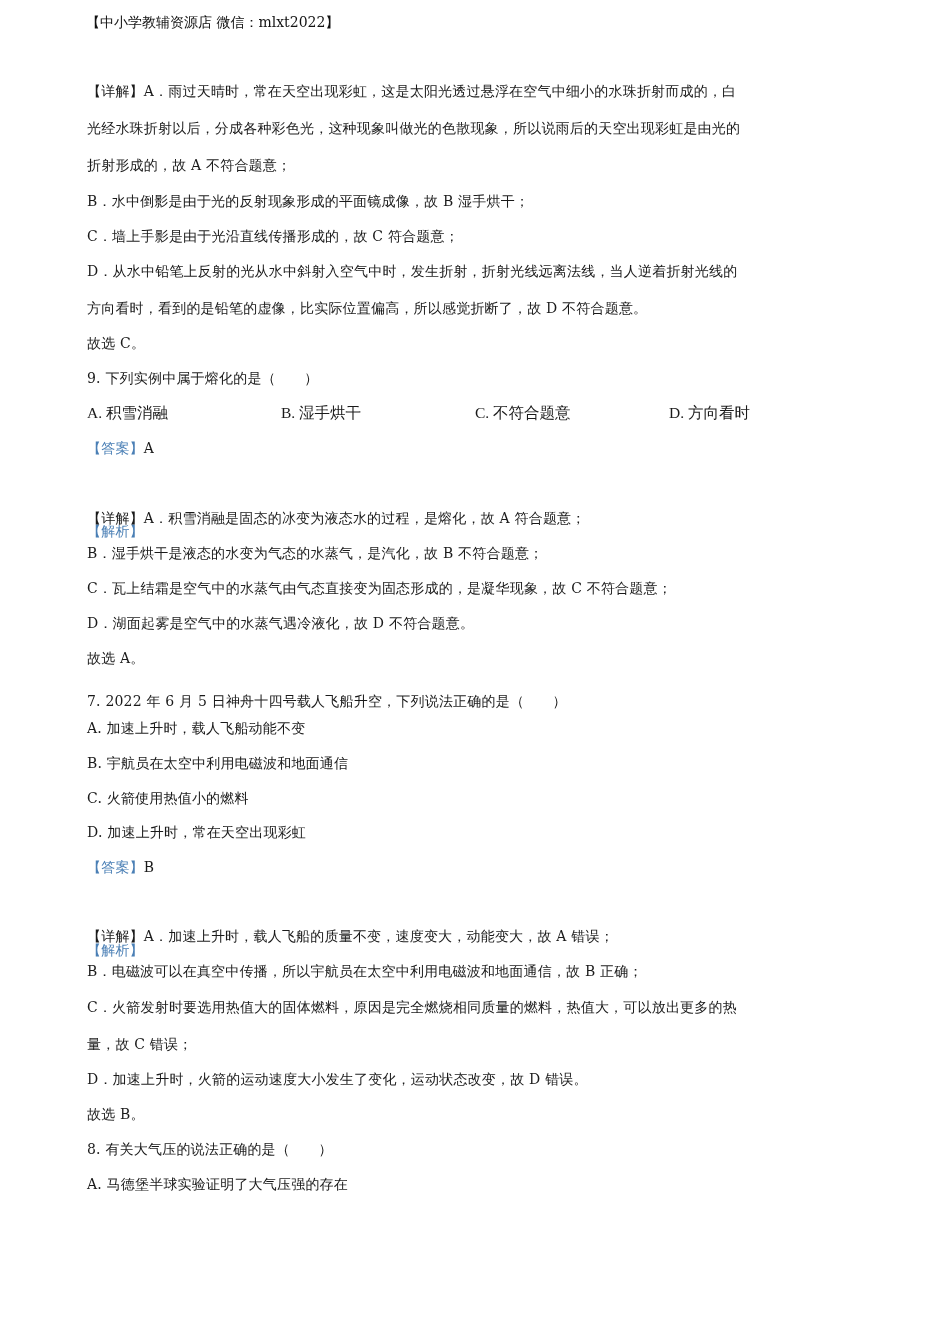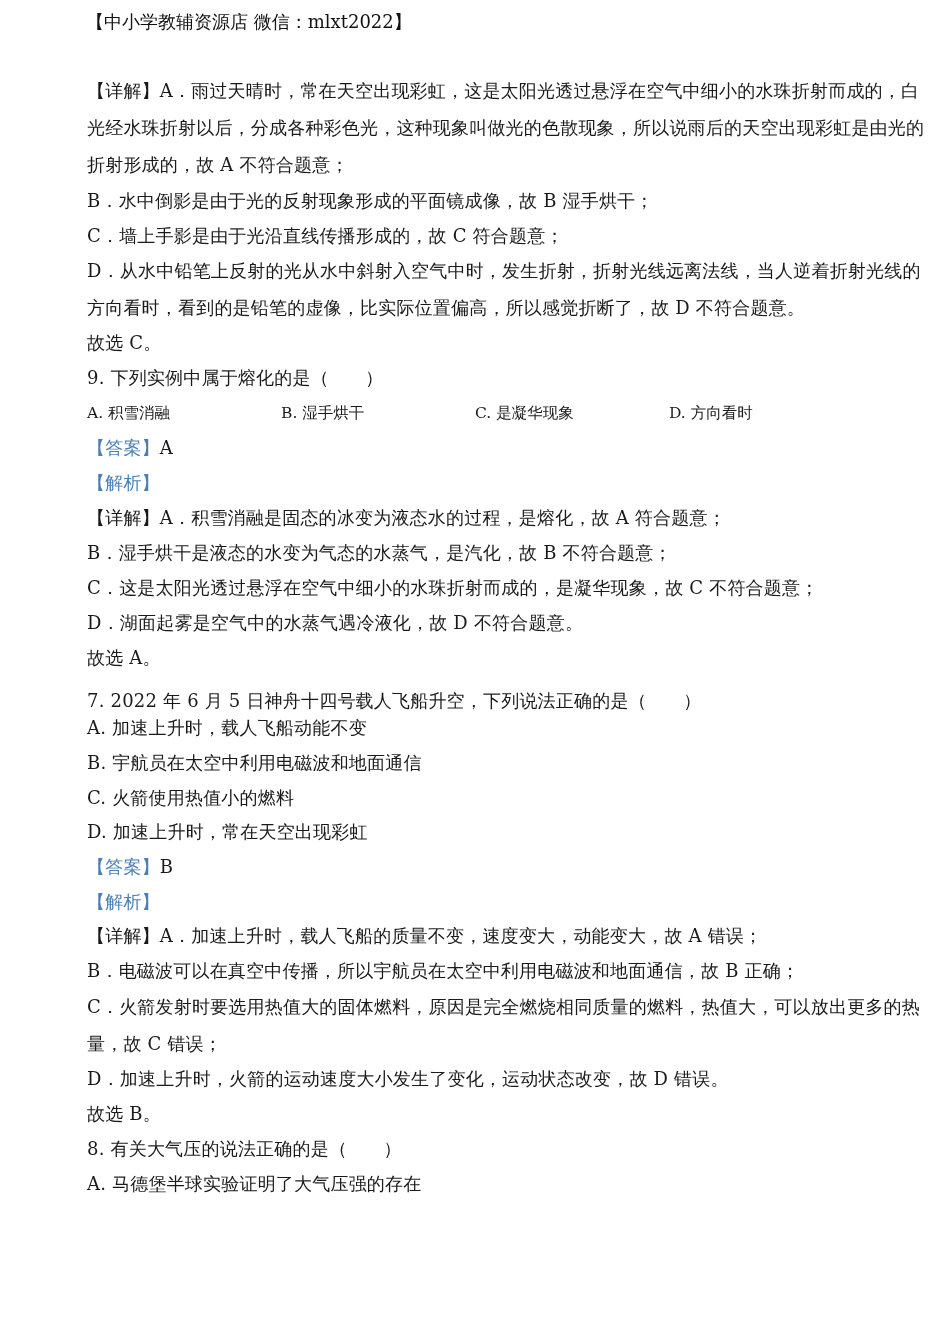--- a/index.html
+++ b/index.html
@@ -3,58 +3,58 @@
 <meta charset="utf-8">
 <style>
   html, body { margin: 0; padding: 0; background: #ffffff; }
   body {
     width: 950px; height: 1344px; position: relative; overflow: hidden;
     font-family: "DejaVu Serif", "Liberation Serif", serif;
     color: #1a1a1a;
   }
   .header {
     position: absolute; left: 86px; top: 12px;
-    font-size: 18px; line-height: 20px; color: #111;
+    font-size: 14px; line-height: 20px; color: #111;
   }
   .content { position: absolute; left: 87px; top: 0; width: 775px; }
   .line {
     position: absolute; left: 0; white-space: nowrap;
-    font-size: 18px; line-height: 22px; letter-spacing: 0.2px;
+    font-size: 14px; line-height: 22px; letter-spacing: 0.2px;
   }
-  .blue { color: #4a7fb5; }
-  .opt { position: absolute; white-space: nowrap; font-size: 15.5px; line-height: 22px; }
+  .blue { color: #4a7fb5; margin-top: 48px; }
+  .opt { position: absolute; white-space: nowrap; font-size: 15.5px; line-height: 22px; font-family: Liberation Serif, serif; }
 </style>
 </head>
 <body>
 
 <div class="header">【中小学教辅资源店  微信：mlxt2022】</div>
 
 <div class="content">
 
   <div class="line" style="top:80px">【详解】A．雨过天晴时，常在天空出现彩虹，这是太阳光透过悬浮在空气中细小的水珠折射而成的，白</div>
   <div class="line" style="top:117px">光经水珠折射以后，分成各种彩色光，这种现象叫做光的色散现象，所以说雨后的天空出现彩虹是由光的</div>
   <div class="line" style="top:154px">折射形成的，故 A 不符合题意；</div>
   <div class="line" style="top:190px">B．水中倒影是由于光的反射现象形成的平面镜成像，故 B 湿手烘干；</div>
   <div class="line" style="top:225px">C．墙上手影是由于光沿直线传播形成的，故 C 符合题意；</div>
   <div class="line" style="top:260px">D．从水中铅笔上反射的光从水中斜射入空气中时，发生折射，折射光线远离法线，当人逆着折射光线的</div>
   <div class="line" style="top:297px">方向看时，看到的是铅笔的虚像，比实际位置偏高，所以感觉折断了，故 D 不符合题意。</div>
   <div class="line" style="top:332px">故选 C。</div>
 
   <div class="line" style="top:367px">9. 下列实例中属于熔化的是（　　）</div>
   <div class="opt" style="top:402px; left:0">A.  积雪消融</div>
   <div class="opt" style="top:402px; left:194px">B.  湿手烘干</div>
-  <div class="opt" style="top:402px; left:388px">C.  是凝华现象</div>
+  <div class="opt" style="top:402px; left:388px">C.  不符合题意</div>
   <div class="opt" style="top:402px; left:582px">D.  方向看时</div>
   <div class="line" style="top:437px">
     <span class="blue">【答案】</span><span>A</span>
   </div>
   <div class="line blue" style="top:472px">【解析】</div>
   <div class="line" style="top:507px">【详解】A．积雪消融是固态的冰变为液态水的过程，是熔化，故 A 符合题意；</div>
   <div class="line" style="top:542px">B．湿手烘干是液态的水变为气态的水蒸气，是汽化，故 B 不符合题意；</div>
-  <div class="line" style="top:577px">C．这是太阳光透过悬浮在空气中细小的水珠折射而成的，是凝华现象，故 C 不符合题意；</div>
+  <div class="line" style="top:577px">C．瓦上结霜是空气中的水蒸气由气态直接变为固态形成的，是凝华现象，故 C 不符合题意；</div>
   <div class="line" style="top:612px">D．湖面起雾是空气中的水蒸气遇冷液化，故 D 不符合题意。</div>
   <div class="line" style="top:647px">故选 A。</div>
 
   <div class="line" style="top:690px">7. 2022 年 6 月 5 日神舟十四号载人飞船升空，下列说法正确的是（　　）</div>
   <div class="line" style="top:717px">A.  加速上升时，载人飞船动能不变</div>
   <div class="line" style="top:752px">B.  宇航员在太空中利用电磁波和地面通信</div>
   <div class="line" style="top:787px">C.  火箭使用热值小的燃料</div>
   <div class="line" style="top:821px">D.  加速上升时，常在天空出现彩虹</div>
   <div class="line" style="top:856px">
     <span class="blue">【答案】</span><span>B</span>

